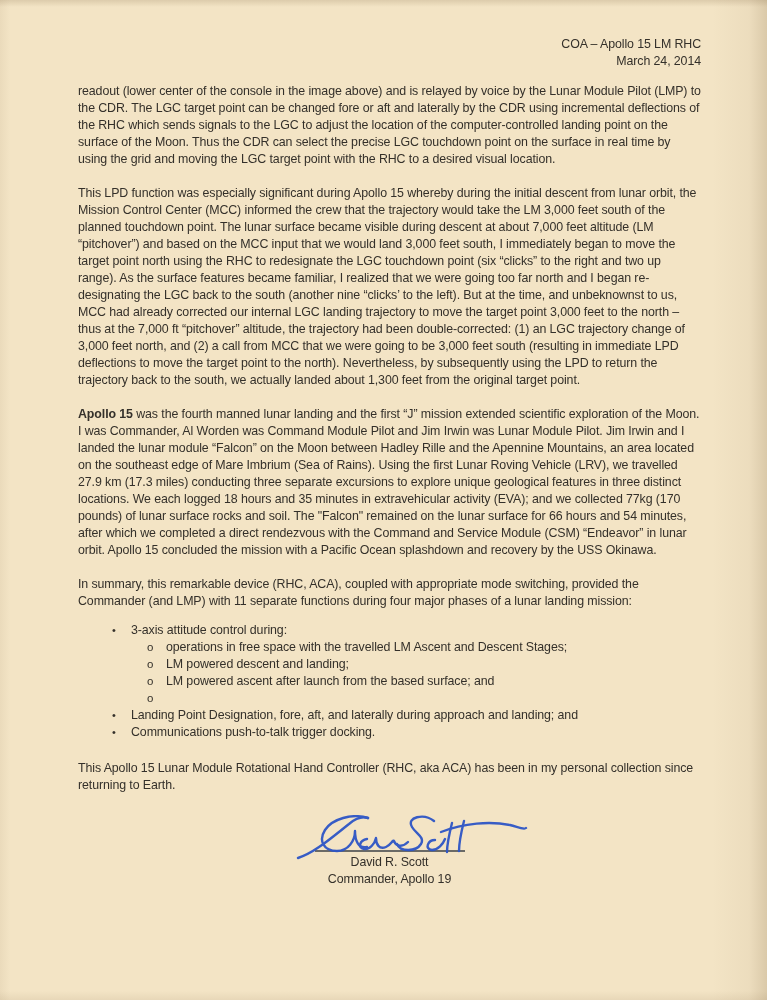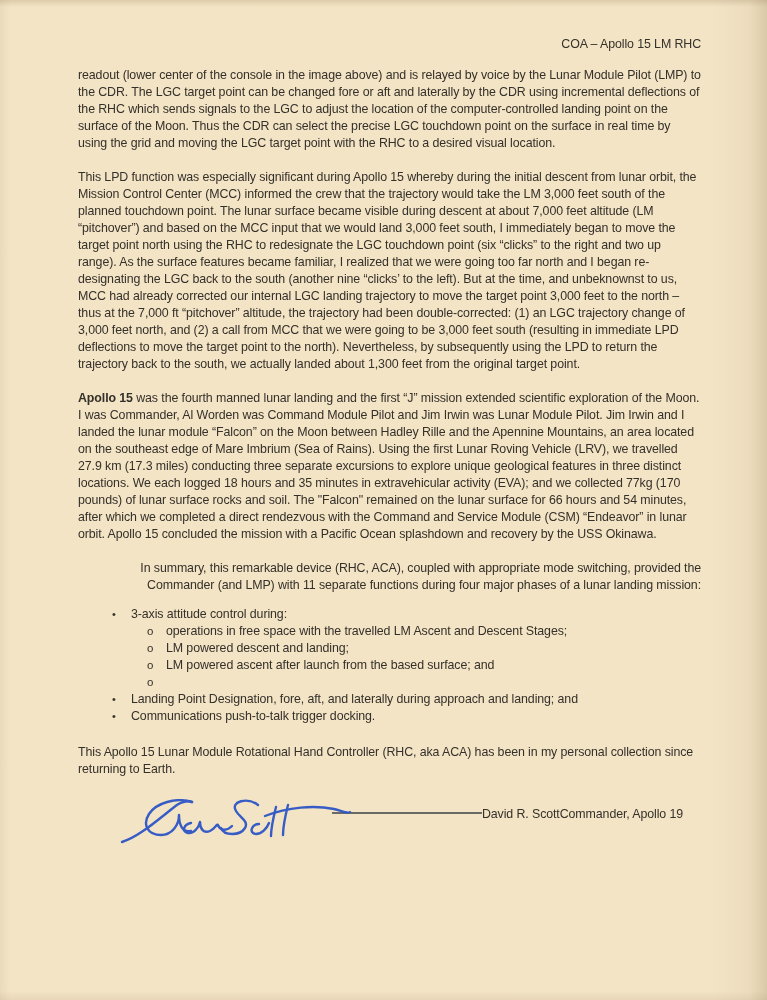--- a/index.html
+++ b/index.html
@@ -24,53 +24,54 @@
     font-family:"Liberation Sans","DejaVu Sans",sans-serif;
     font-size:12.4px;
     line-height:17px;
     letter-spacing:-0.1px;
     color:var(--text);
     overflow:hidden;
   }
   .header{text-align:right;margin-bottom:14px;}
   .header div{line-height:16.5px;}
   p.para{margin:0 0 17px 0;}
-  p.para.tight{margin-bottom:12px;text-align:right;}
+  p.para.tight{margin-bottom:12px;}
   .b-u{font-weight:bold;}
   .it{}
   .flist{margin:0 0 19px 0;}
   .li{display:flex;line-height:17px;}
   .li .mk{flex:0 0 auto;text-align:left;}
   .li.l1{padding-left:34px;}
   .li.l1 .mk{width:19px;font-size:11px;}
   .li.l2{padding-left:69px;}
   .li.l2 .mk{width:19px;font-size:11.5px;}
   .sigblock{
     margin-top:2px;
-    display:flex;flex-direction:row;align-items:center;justify-content:center;
+    display:flex;flex-direction:column;align-items:center;
   }
   .sigscript{
     display:block;
     margin-bottom:-15px;
     transform:translateX(22px);
   }
   .sigline{
     width:150px;height:2px;
     background:var(--line);
     margin-bottom:2px;
   }
   .signame,.sigtitle{line-height:17px;text-align:center;}
 </style>
 </head>
 <body>
 
 <div class="paper">
 
   <div class="header">
     <div>COA – Apollo 15 LM RHC</div>
+    <div>March 24, 2014</div>
   </div>
 
   <p class="para">readout (lower center of the console in the image above) and is relayed by voice by the Lunar Module Pilot (LMP) to the CDR.  The LGC target point can be changed fore or aft and laterally by the CDR using incremental deflections of the RHC which sends signals to the LGC to adjust the location of the computer-controlled landing point on the surface of the Moon.  Thus the CDR can select the precise LGC touchdown point on the surface in real time by using the grid and moving the LGC target point with the RHC to a desired visual location.</p>
 
   <p class="para">This LPD function was especially significant during Apollo 15 whereby during the initial descent from lunar orbit, the Mission Control Center (MCC) informed the crew that the trajectory would take the LM 3,000 feet south of the planned touchdown point.  The lunar surface became visible during descent at about 7,000 feet altitude (LM “pitchover”) and based on the MCC input that we would land 3,000 feet south,  I immediately began to move the target point north using the RHC to redesignate the LGC touchdown point (six “clicks” to the right and two up range).   As the surface features became familiar, I realized that we were going too far north and I began re-designating the LGC back to the south (another nine “clicks’ to the left).  But at the time, and unbeknownst to us, MCC had already corrected our internal LGC landing trajectory to move the target point 3,000 feet to the north – thus at the 7,000 ft “pitchover” altitude, the trajectory had been double-corrected: (1) an LGC trajectory change of 3,000 feet north, and (2) a call from MCC that we were going to be 3,000 feet south (resulting in immediate LPD deflections to move the target point to the north).  Nevertheless, by subsequently using the LPD to return the trajectory back to the south, we actually landed about 1,300 feet from the original target point.</p>
 
   <p class="para"><span class="b-u">Apollo 15</span><span> was the fourth manned lunar landing and the first “J” mission extended scientific exploration of the Moon.  I was Commander, Al Worden was Command Module Pilot and Jim Irwin was Lunar Module Pilot.  Jim Irwin and I landed the lunar module “</span><span class="it">Falcon</span><span>” on the Moon between Hadley Rille and the Apennine Mountains, an area located on the southeast edge of Mare Imbrium (Sea of Rains).  Using the first Lunar Roving Vehicle (LRV), we travelled 27.9 km (17.3 miles) conducting three separate excursions to explore unique geological features in three distinct locations.  We each logged 18 hours and 35 minutes in extravehicular activity (EVA); and we collected 77kg (170 pounds) of lunar surface rocks and soil.  The "</span><span class="it">Falcon</span><span>" remained on the lunar surface for 66 hours and 54 minutes, after which  we completed a direct rendezvous with the Command and Service Module (CSM) </span><span class="it">“Endeavor”</span><span> in lunar orbit.  Apollo 15 concluded the mission with a Pacific Ocean splashdown and recovery by the </span><span class="it">USS Okinawa</span><span>.</span></p>
 
   <p class="para tight">In summary, this remarkable device (RHC, ACA), coupled with appropriate mode switching, provided the Commander (and LMP) with 11 separate functions during four major phases of a lunar landing mission:</p>
 

